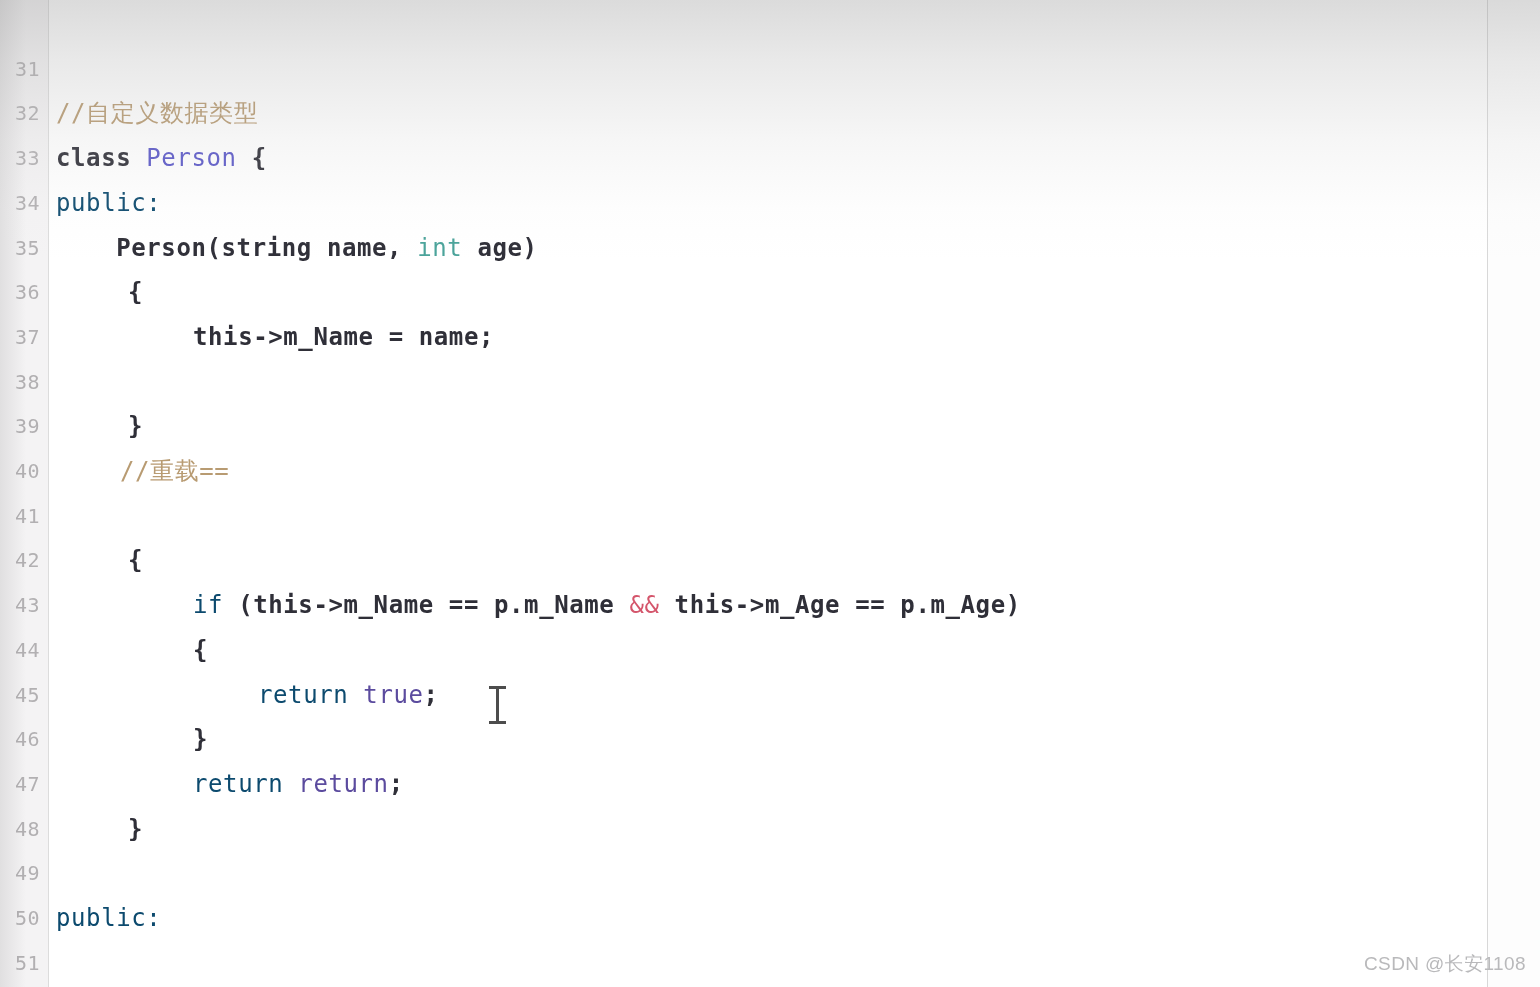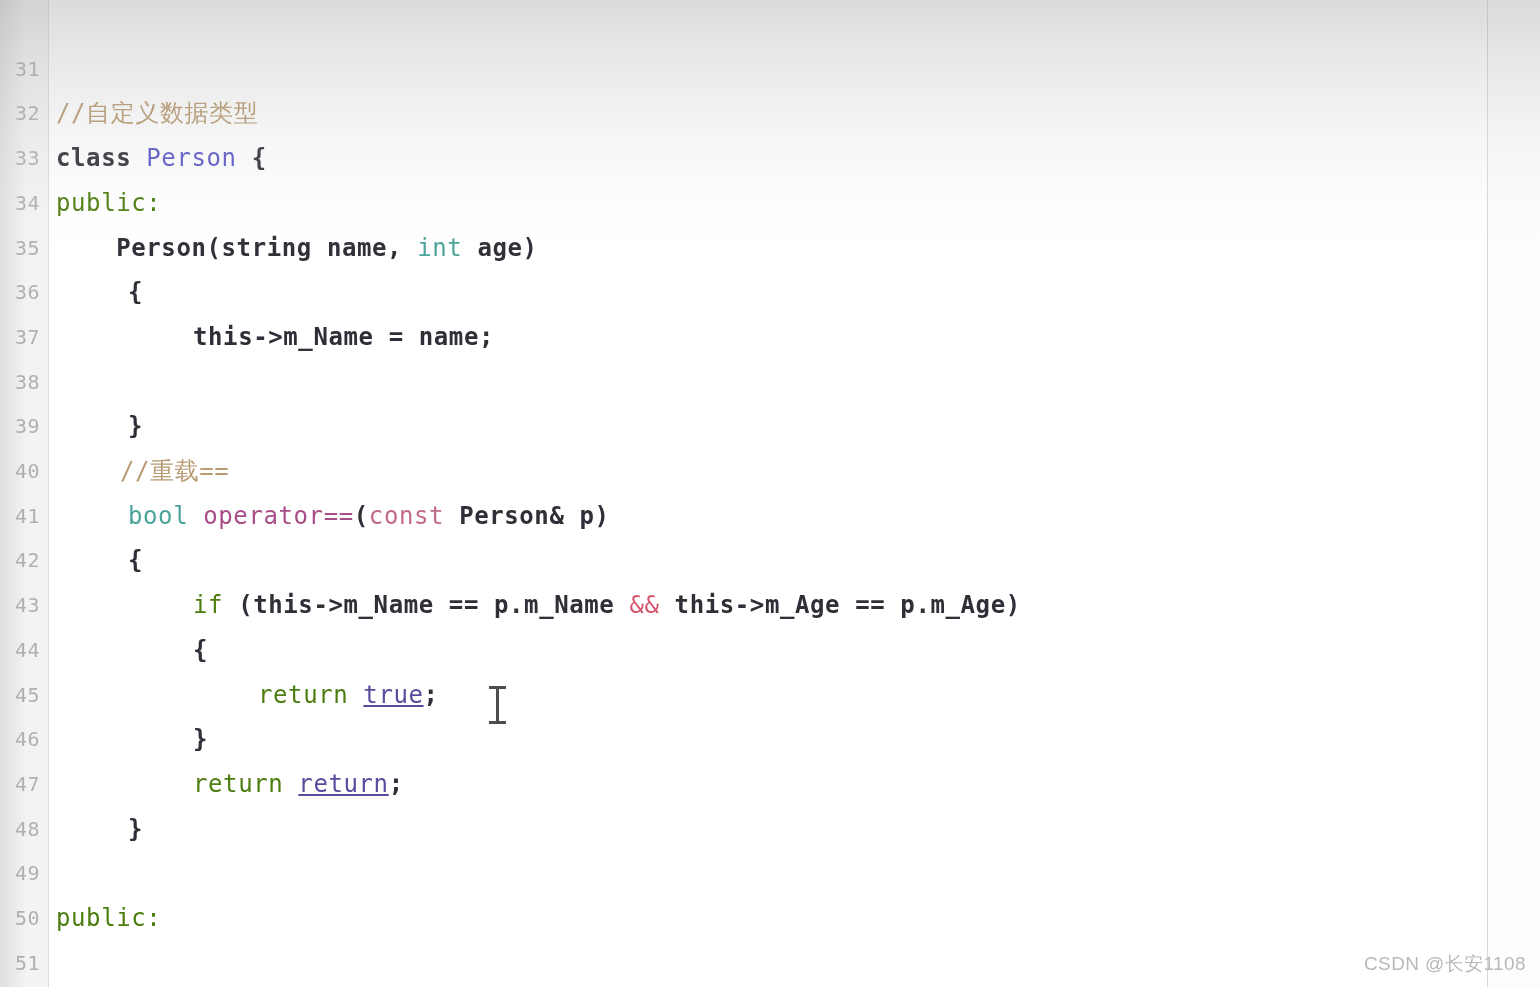--- a/index.html
+++ b/index.html
@@ -96,28 +96,28 @@
   }
   .ltext {
     position: absolute;
     left: 56px;
     font-size: 24px;
     letter-spacing: 0.6px;
     color: #2f2f38;
   }
   
   .cmt   { color: #b89b72; }
-  .kw    { color: #4d7c0f; }
+  .kw    { color: #0c4a6e; }
   .type  { color: #4aa39a; }
   .cls   { color: #5a57c8; }
   .op    { color: #a84d87; }
   .pnk   { color: #c06a86; }
   .amp   { color: #d4556b; }
   .plain { color: #2f2f38; font-weight: bold; }
-  .lit   { color: #5b4b9e; text-decoration: underline; }
+  .lit   { color: #5b4b9e; }
 
   
   #ibeam {
     position: absolute;
     left: 490px;
     top: 684px;
     width: 16px;
     height: 42px;
     z-index: 40;
   }
@@ -189,21 +189,20 @@
       <span class="ltext plain" style="left:128px">}</span>
     </div>
 
     <div class="row" style="position: absolute; top: 359.6px; left: 0px; right: 0px;">
       <span class="lnum">39</span>
       <span class="ltext cmt" style="left:120px">//重载==</span>
     </div>
 
     <div class="row" style="position: absolute; top: 404.3px; left: 0px; right: 0px;">
       <span class="lnum">40</span>
-      <span class="ltext" style="left:128px"><span class="type">bool</span><span class="plain"> </span><span class="op">operator==</span><span class="plain">(</span><span class="pnk">const</span><span class="plain"> Person&amp; p)</span></span>
     </div>
 
     <div class="row" style="position: absolute; top: 449px; left: 0px; right: 0px;">
       <span class="lnum">41</span>
       <span class="ltext plain" style="left:128px">{</span>
     </div>
 
     <div class="row" style="position: absolute; top: 493.7px; left: 0px; right: 0px;">
       <span class="lnum">42</span>
       <span class="ltext" style="left:193px"><span class="kw">if</span><span class="plain"> (this-&gt;m_Name == p.m_Name </span><span class="amp">&amp;&amp;</span><span class="plain"> this-&gt;m_Age == p.m_Age)</span></span>

